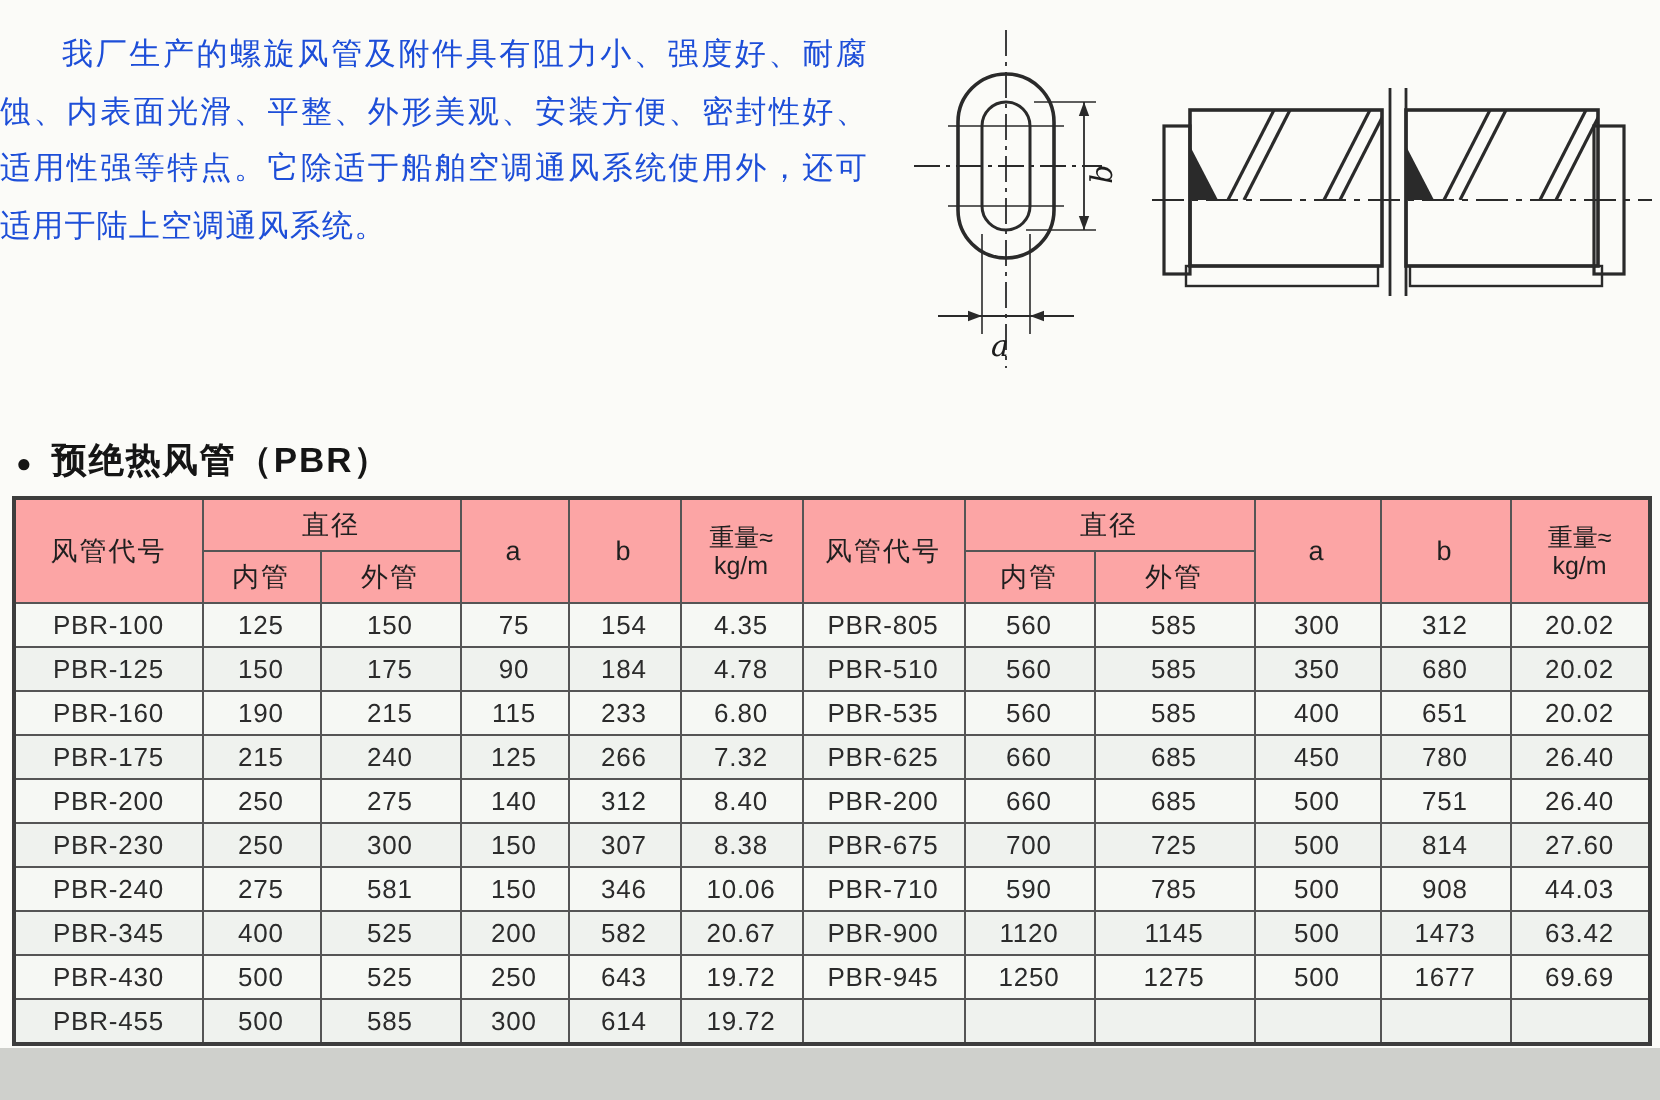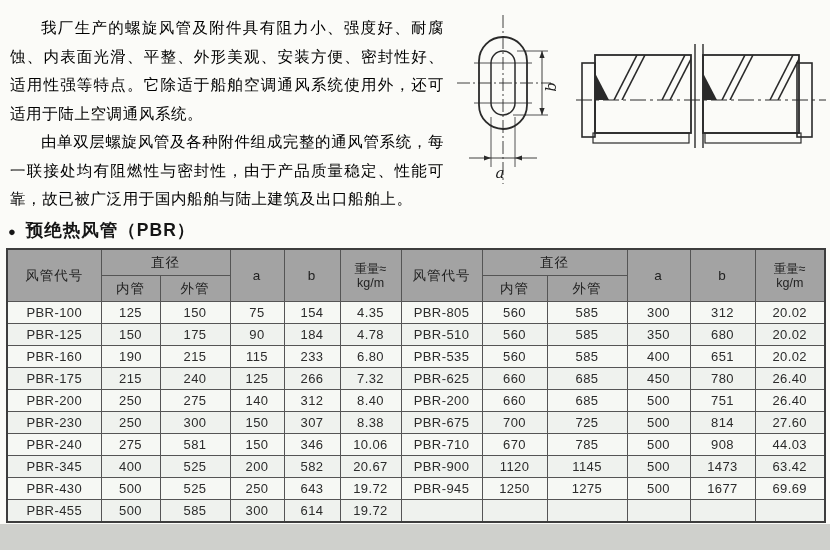--- a/index.html
+++ b/index.html
@@ -3,23 +3,23 @@
 <meta charset="utf-8">
 <style>
   html,body{margin:0;padding:0;}
   body{
     width:830px;height:550px;position:relative;overflow:hidden;
     background:#fbfbf8;
     font-family:"Liberation Sans","DejaVu Sans",sans-serif;
     color:#2e2e2e;
   }
   .intro{
-    position:absolute;left:10px;top:14px;width:434px;
+    position:absolute;left:0;top:14px;width:434px;
     font-size:15.5px;line-height:28.5px;letter-spacing:.6px;
-    text-align:justify;color:#000000;
+    text-align:justify;color:#1d4ed8;
   }
   .intro p{margin:0;text-indent:2em;}
   .diagram-cross{position:absolute;left:443px;top:12px;}
   .diagram-side{position:absolute;left:576px;top:40px;}
   .heading{
     position:absolute;left:8px;top:218px;height:24px;
     display:flex;align-items:center;gap:9px;
     font-size:17.5px;font-weight:bold;color:#151515;letter-spacing:1px;
   }
   .heading .bullet{font-size:13px;line-height:1;position:relative;top:1px;}
@@ -27,39 +27,38 @@
     position:absolute;left:6px;top:248px;width:818px;
     border-collapse:collapse;table-layout:fixed;
     font-size:13px;color:#2b2b2b;background:#f6f8f4;
     border:2px solid #3d3d3d;
   }
   table.pbr th,table.pbr td{
     border:1px solid #555;text-align:center;vertical-align:middle;
     padding:0;white-space:nowrap;overflow:hidden;
   }
   table.pbr thead th{
-    background:#a3a3a3;font-weight:normal;font-size:13.5px;color:#1f1f1f;
+    background:#fca5a5;font-weight:normal;font-size:13.5px;color:#1f1f1f;
     height:25px;letter-spacing:1px;
   }
   table.pbr thead th.wt{line-height:1.12;font-size:12.5px;letter-spacing:0;}
   table.pbr tbody td{height:21px;background:#f6f8f4;letter-spacing:.4px;}
   table.pbr tbody tr:nth-child(even) td{background:#eff2ee;}
   .bottom-band{
     position:absolute;left:0;top:524px;width:830px;height:26px;
     background:#cfd0cc;
   }
   svg .ln{stroke:#2a2a2a;fill:none;}
   svg text{font-family:"DejaVu Serif","Liberation Serif",serif;font-style:italic;fill:#1d1d1d;}
 </style>
 </head>
 <body>
 
 <div class="intro">
   <p>我厂生产的螺旋风管及附件具有阻力小、强度好、耐腐蚀、内表面光滑、平整、外形美观、安装方便、密封性好、适用性强等特点。它除适于船舶空调通风系统使用外，还可适用于陆上空调通风系统。</p>
-  <p>由单双层螺旋风管及各种附件组成完整的通风管系统，每一联接处均有阻燃性与密封性，由于产品质量稳定、性能可靠，故已被广泛用于国内船舶与陆上建筑及出口船舶上。</p>
 </div>
 
 <div class="diagram-cross">
   <svg width="130" height="192" viewBox="0 0 130 192">
 
     <line class="ln" x1="60" y1="3" x2="60" y2="172" stroke-width="0.9" stroke-dasharray="13 3 2 3"></line>
     <line class="ln" x1="14" y1="71" x2="108" y2="71" stroke-width="0.9" stroke-dasharray="13 3 2 3"></line>
 
     <rect class="ln" x="36" y="25" width="48" height="92" rx="24" stroke-width="1.8"></rect>
     <rect class="ln" x="48" y="39" width="24" height="64" rx="12" stroke-width="1.5"></rect>
@@ -267,21 +266,21 @@
         <td>27.60</td>
       </tr>
       <tr>
         <td>PBR-240</td>
         <td>275</td>
         <td>581</td>
         <td>150</td>
         <td>346</td>
         <td>10.06</td>
         <td>PBR-710</td>
-        <td>670</td>
+        <td>590</td>
         <td>785</td>
         <td>500</td>
         <td>908</td>
         <td>44.03</td>
       </tr>
       <tr>
         <td>PBR-345</td>
         <td>400</td>
         <td>525</td>
         <td>200</td>

